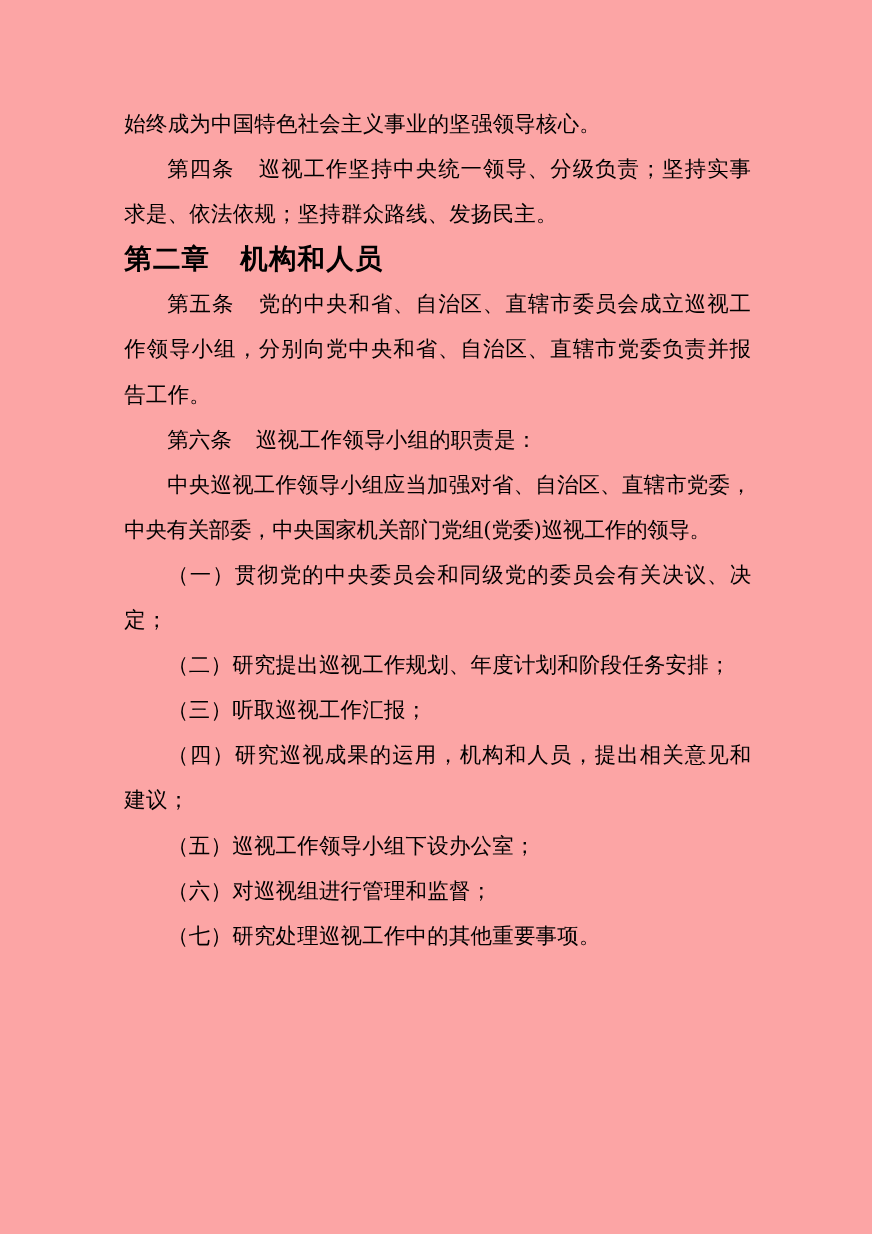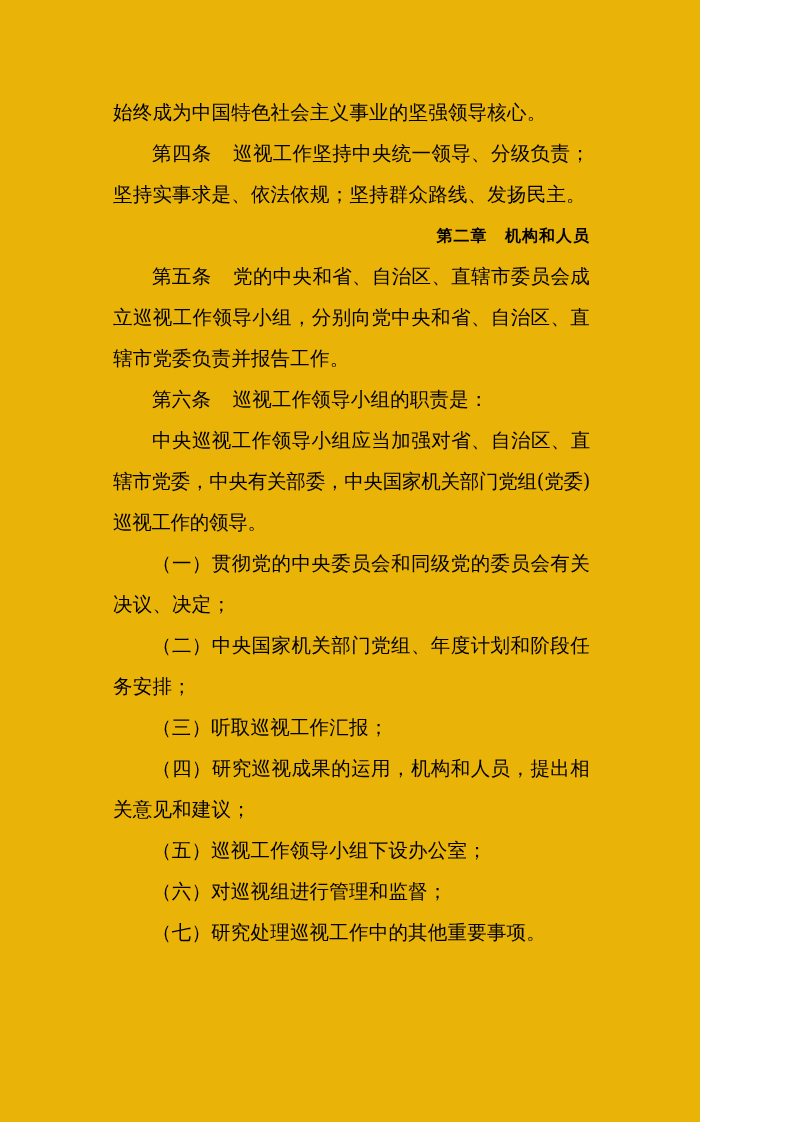--- a/index.html
+++ b/index.html
@@ -9,47 +9,47 @@
   }
   body {
     width: 793px;
     height: 1122px;
     font-family: "DejaVu Serif", "Liberation Serif", serif;
     color: #000000;
     overflow: hidden;
   }
   .page {
     position: relative;
-    width: 700px;
+    width: 793px;
     height: 1122px;
     box-sizing: border-box;
     padding: 92px 110px 0 113px;
-    background: #eab308;
+    background: #fca5a5;
   }
   .doc-body {
     font-size: 19.5px;
     line-height: 41px;
     text-align: justify;
     text-justify: inter-ideograph;
     letter-spacing: 0.2px;
   }
   p {
     margin: 0;
     padding: 0;
   }
   .indent2 {
     text-indent: 2em;
   }
   .noindent {
     text-indent: 0;
   }
   .chapter-heading {
-    text-align: right;
+    text-align: left;
     font-weight: bold;
-    font-size: 16px;
+    font-size: 25px;
     line-height: 41px;
     letter-spacing: 1px;
   }
   .art-label {
     letter-spacing: 0.2px;
   }
   .gap-wide {
     display: inline-block;
     width: 1.1em;
   }
@@ -70,21 +70,21 @@
     <p class="chapter-heading"><span>第二章</span><span class="gap-wide"></span><span>机构和人员</span></p>
 
     <p class="indent2"><span class="art-label">第五条</span><span class="gap-wide"></span><span>党的中央和省、自治区、直辖市委员会成立巡视工作领导小组，分别向党中央和省、自治区、直辖市党委负责并报告工作。</span></p>
 
 
     <p class="indent2"><span class="art-label">第六条</span><span class="gap-wide"></span><span>巡视工作领导小组的职责是：</span></p>
 
     <p class="indent2 tight">中央巡视工作领导小组应当加强对省、自治区、直辖市党委，中央有关部委，中央国家机关部门党组(党委)巡视工作的领导。</p>
 
     <p class="indent2">（一）贯彻党的中央委员会和同级党的委员会有关决议、决定；</p>
-    <p class="indent2">（二）中央国家机关部门党组、年度计划和阶段任务安排；</p>
+    <p class="indent2">（二）研究提出巡视工作规划、年度计划和阶段任务安排；</p>
     <p class="indent2">（三）听取巡视工作汇报；</p>
     <p class="indent2">（四）研究巡视成果的运用，机构和人员，提出相关意见和建议；</p>
     <p class="indent2">（五）巡视工作领导小组下设办公室；</p>
     <p class="indent2">（六）对巡视组进行管理和监督；</p>
     <p class="indent2">（七）研究处理巡视工作中的其他重要事项。</p>
 
 
 
   </div>
 </div>

